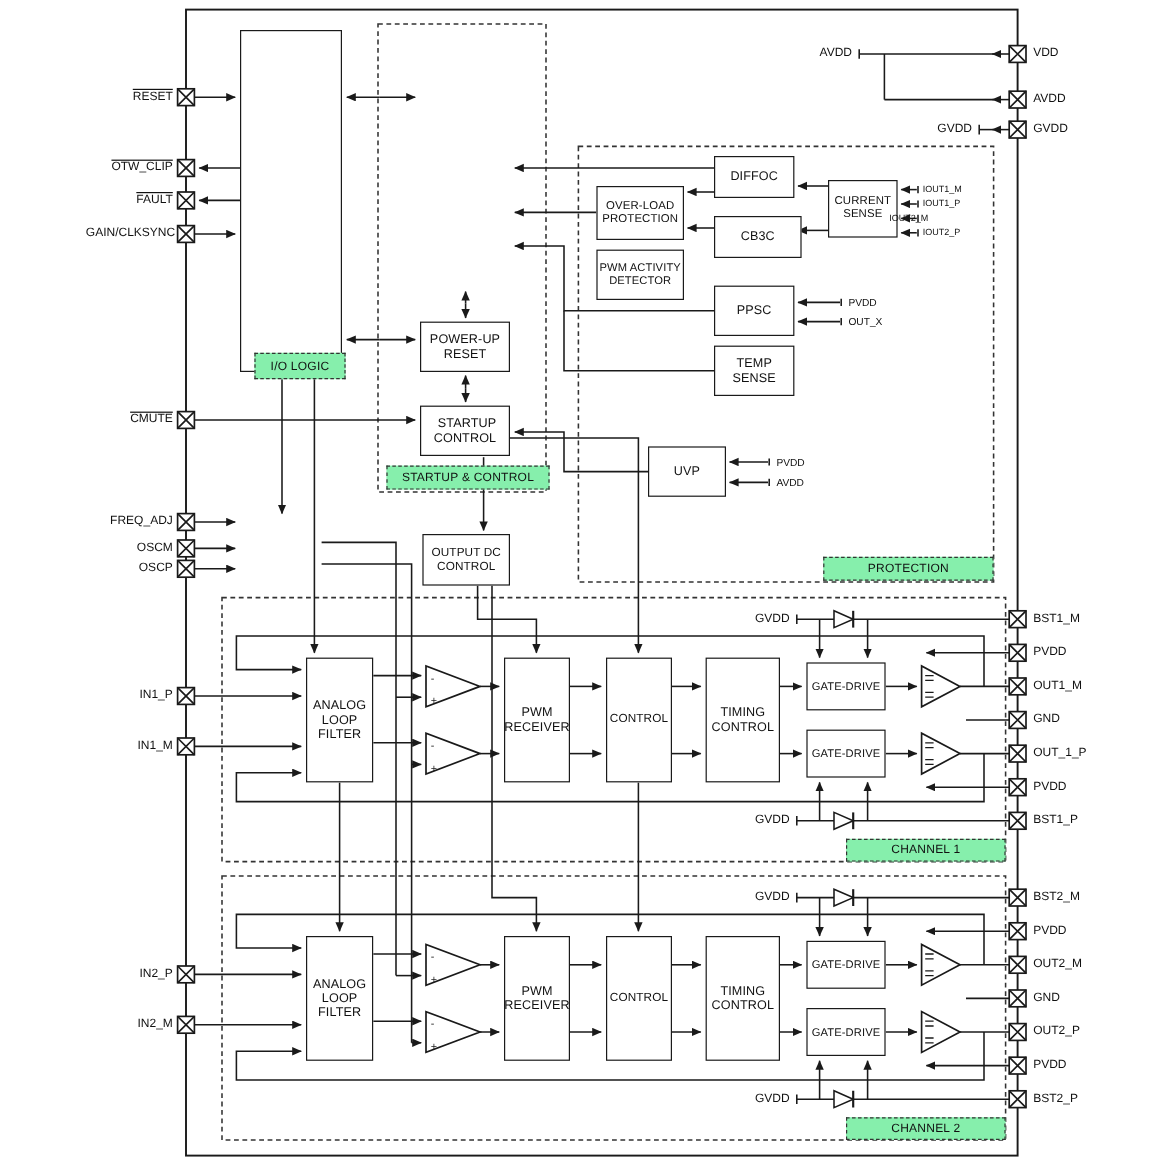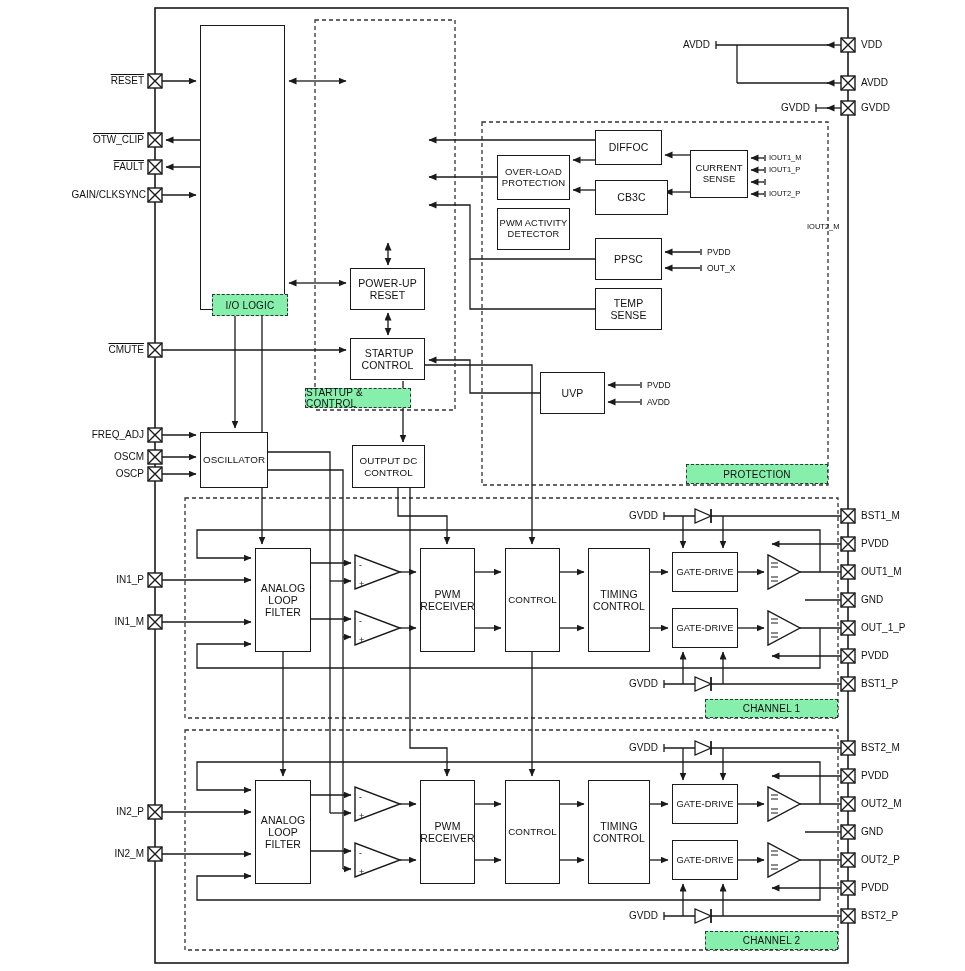--- a/index.html
+++ b/index.html
@@ -255,37 +255,36 @@
 
 <div class="blk" style="left:200px;top:25px;width:85px;height:285px;"></div>
 <div class="lblbox" style="left:212px;top:294px;width:76px;height:22px;">
       <span>I/O LOGIC</span>
     </div>
 
 <div class="blk" style="left:350px;top:268px;width:75px;height:42px;">POWER-UP
 RESET</div>
 <div class="blk" style="left:350px;top:338px;width:75px;height:42px;text-align:right;">STARTUP
 CONTROL</div>
-<div class="lblbox" style="left:305px;top:388px;width:106px;height:20px;">STARTUP &amp; CONTROL</div>
+<div class="lblbox" style="left:322px;top:388px;width:136px;height:20px;text-align:center;">STARTUP &amp; CONTROL</div>
 
 <div class="blk" style="left:497px;top:155px;width:73px;height:45px;font-size:9.5px;">OVER-LOAD
 PROTECTION</div>
 <div class="blk" style="left:595px;top:130px;width:67px;height:35px;">DIFFOC</div>
 <div class="blk" style="left:595px;top:180px;width:73px;height:35px;">CB3C</div>
 <div class="blk" style="left:690px;top:150px;width:58px;height:48px;font-size:9.5px;">CURRENT
 SENSE</div>
 <div class="blk" style="left:497px;top:208px;width:73px;height:42px;font-size:9.3px;">PWM ACTIVITY
 DETECTOR</div>
 <div class="blk" style="left:595px;top:238px;width:67px;height:42px;">PPSC</div>
 <div class="blk" style="left:595px;top:288px;width:67px;height:42px;">TEMP
 SENSE</div>
 <div class="blk" style="left:540px;top:372px;width:65px;height:42px;">UVP</div>
 <div class="lblbox" style="left:686px;top:464px;width:142px;height:20px;">PROTECTION</div>
 
-<div class="blk" style="left:200px;top:432px;width:68px;height:56px;font-size:9.8px;">OSCILLATOR</div>
 <div class="blk" style="left:352px;top:445px;width:73px;height:43px;font-size:9.8px;">OUTPUT DC
 CONTROL</div>
 
 <div class="blk" style="left:255px;top:548px;width:56px;height:104px;">ANALOG
 LOOP
 FILTER</div>
 <div class="blk" style="left:420px;top:548px;width:55px;height:104px;">PWM
 RECEIVER</div>
 <div class="blk" style="left:505px;top:548px;width:55px;height:104px;font-size:9.8px;">CONTROL</div>
 <div class="blk" style="left:588px;top:548px;width:62px;height:104px;">TIMING
@@ -342,16 +341,16 @@
 <div class="plbl r" style="left:606px;top:508px;width:52px;">GVDD</div>
 <div class="plbl r" style="left:606px;top:676px;width:52px;">GVDD</div>
 <div class="plbl r" style="left:606px;top:740px;width:52px;">GVDD</div>
 <div class="plbl r" style="left:606px;top:908px;width:52px;">GVDD</div>
 <div class="sig" style="left:707px;top:246px;">PVDD</div>
 <div class="sig" style="left:707px;top:262px;">OUT_X</div>
 <div class="sig" style="left:647px;top:379px;">PVDD</div>
 <div class="sig" style="left:647px;top:396px;">AVDD</div>
 <div class="sig xs" style="left:769px;top:153px;">IOUT1_M</div>
 <div class="sig xs" style="left:769px;top:165px;">IOUT1_P</div>
-<div class="sig xs" style="left:807px;top:177px;margin-top:45px;">IOUT2_M</div>
+<div class="sig xs" style="left:741px;top:177px;">IOUT2_M</div>
 <div class="sig xs" style="left:769px;top:189px;">IOUT2_P</div>
 
 </div>
 
 </body></html>

